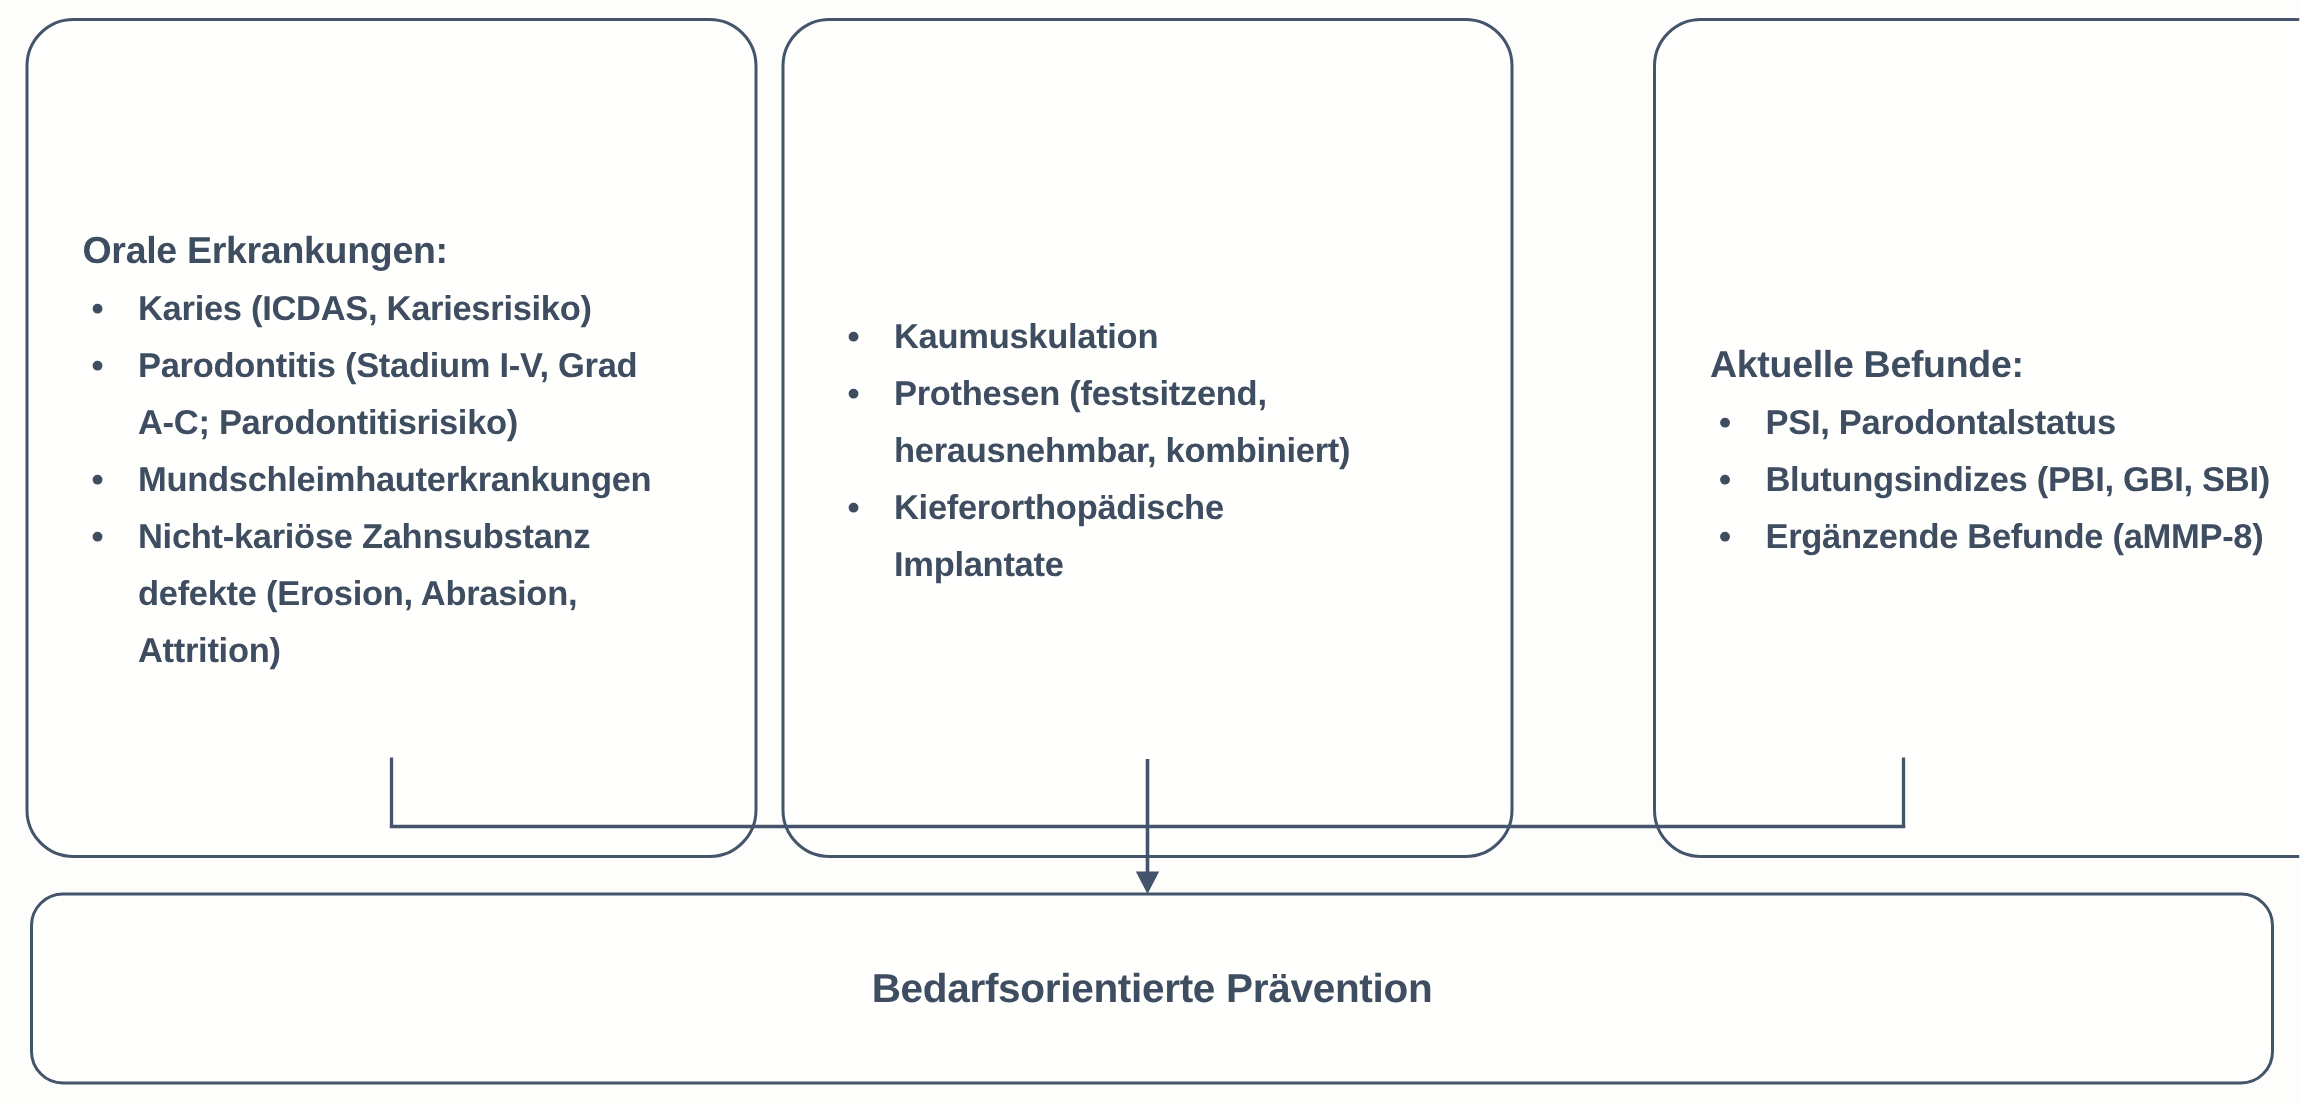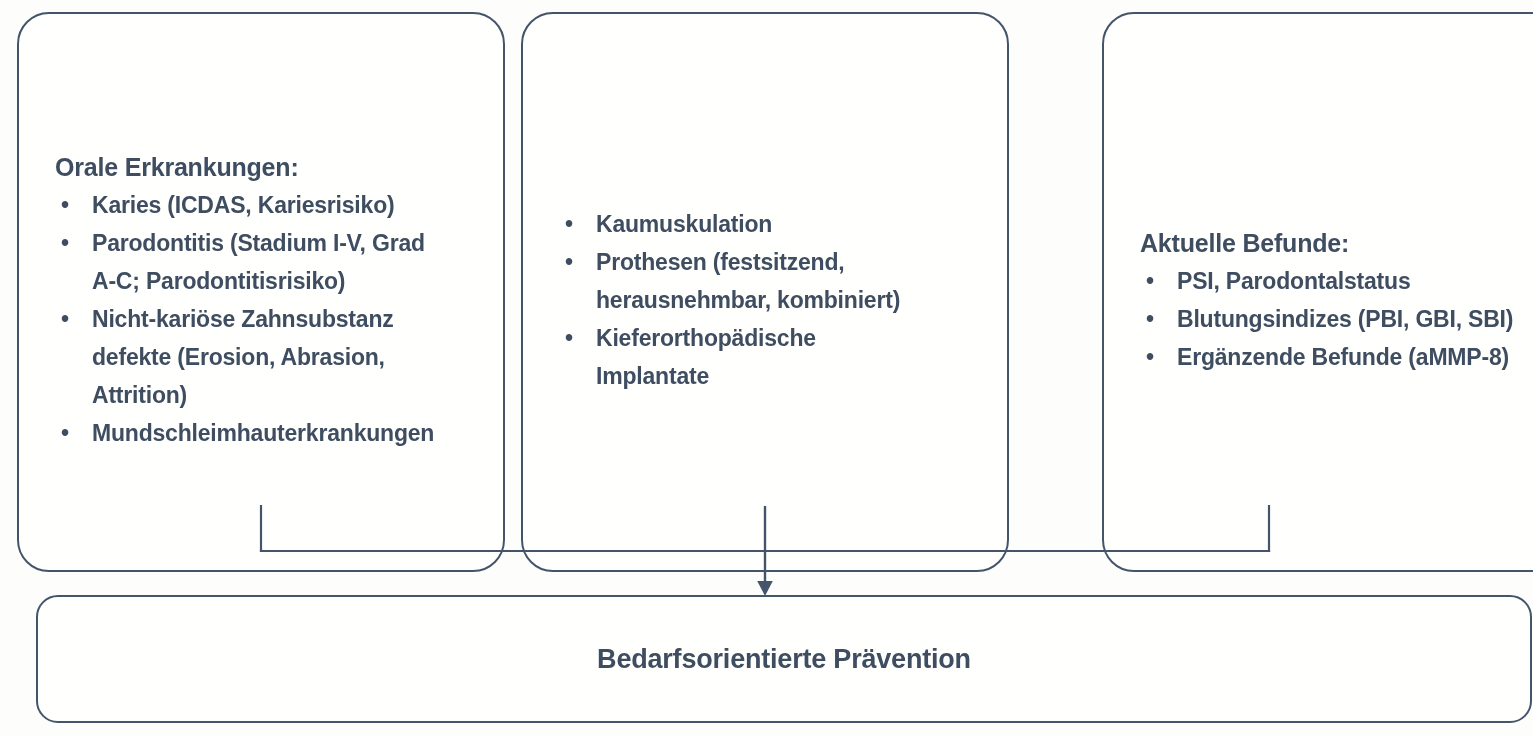--- a/index.html
+++ b/index.html
@@ -65,21 +65,21 @@
     position: absolute;
     left: 0;
     top: 0;
     width: 1533px;
     height: 736px;
     pointer-events: none;
   }
 
   .result-box {
     position: absolute;
-    left: 36px;
+    left: 20px;
     top: 595px;
     width: 1496px;
     height: 128px;
     box-sizing: border-box;
     border: 2.6px solid #44546a;
     border-radius: 22px;
     background: #fffffe;
     display: flex;
     align-items: center;
     justify-content: center;
@@ -94,24 +94,24 @@
 <body>
 
 <div class="stage">
 
   <div class="topbox b1">
     <div class="box-title">Orale Erkrankungen:</div>
     <ul class="bullet-list">
       <li>Karies (ICDAS, Kariesrisiko)</li>
       <li>Parodontitis (Stadium I-V, Grad
 A-C; Parodontitisrisiko)</li>
+      <li>Mundschleimhauterkrankungen</li>
       <li>Nicht-kariöse Zahnsubstanz
 defekte (Erosion, Abrasion,
 Attrition)</li>
-      <li>Mundschleimhauterkrankungen</li>
     </ul>
   </div>
 
   <div class="topbox b2">
     <ul class="bullet-list">
       <li>Kaumuskulation</li>
       <li>Prothesen (festsitzend,
 herausnehmbar, kombiniert)</li>
       <li>Kieferorthopädische
 Implantate</li>

